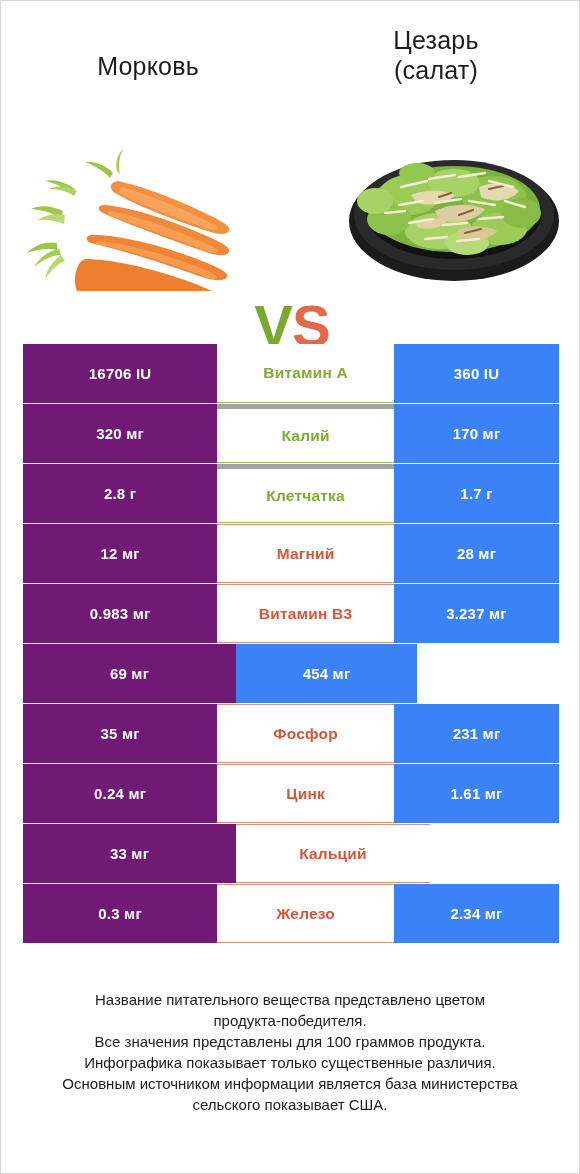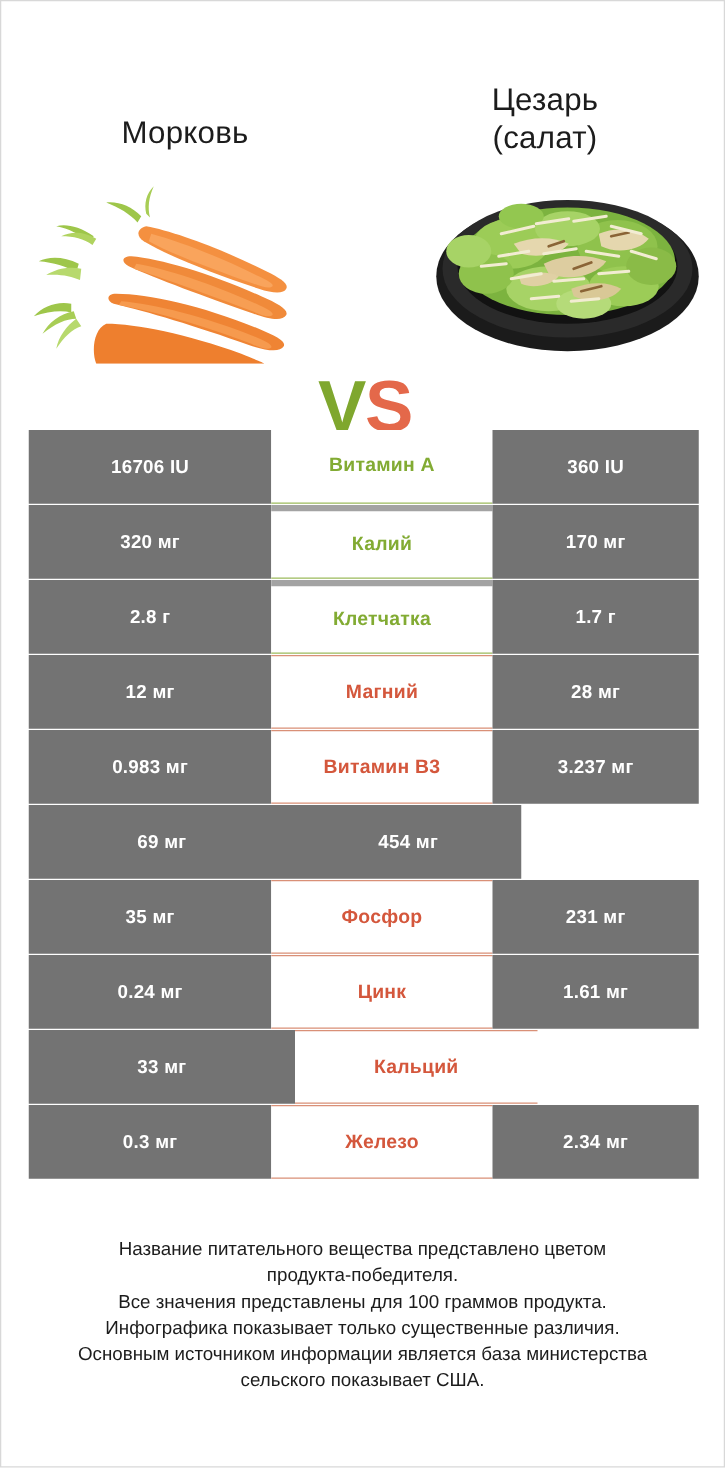--- a/index.html
+++ b/index.html
@@ -27,21 +27,20 @@
     height: 110px;
   }
   .title {
     position: absolute;
     font-size: 25px;
     font-weight: 300;
     line-height: 30px;
     letter-spacing: .2px;
     color: #1c1c1c;
     text-align: center;
-    margin-top: 40px;
   }
   .title-left {
     left: 22px;
     width: 250px;
     top: 50px;
   }
   .title-right {
     right: 18px;
     width: 250px;
     top: 24px;
@@ -97,26 +96,26 @@
     display: flex;
     align-items: center;
     justify-content: center;
     font-size: 15px;
     font-weight: 700;
     letter-spacing: .2px;
     box-sizing: border-box;
   }
   .cell-left {
     width: 213px;
-    background: #737373;
+    background: #701a75;
     color: #ffffff;
   }
   .cell-right {
     width: 181px;
-    background: #737373;
+    background: #3b82f6;
     color: #ffffff;
   }
   .cell-mid {
     width: 194px;
     background: #ffffff;
     font-size: 15.5px;
   }
   .row.win-green .cell-mid {
     color: #82ab33;
     border-top: 5px solid #a3a3a3;

